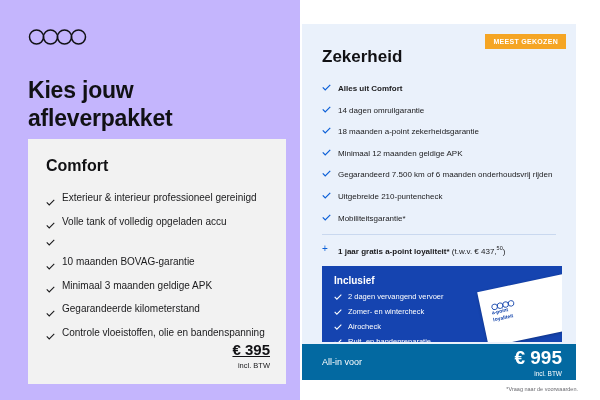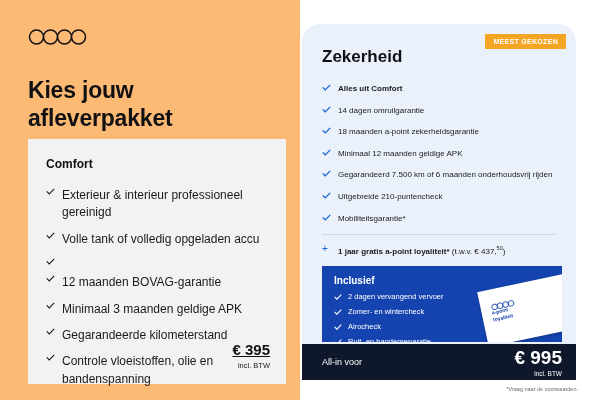--- a/index.html
+++ b/index.html
@@ -14,21 +14,21 @@
     width: 600px; height: 400px;
     background: #ffffff;
     display: flex;
   }
 
   
   .left-col {
     width: 300px;
     height: 400px;
     position: relative;
-    background: #fdba74;
+    background: #c4b5fd;
     padding: 26px 24px 0 28px;
   }
   .audi-logo {
     display: flex;
     align-items: center;
     height: 22px;
     margin-bottom: 28px;
   }
   .audi-logo svg { display: block; }
 
@@ -45,30 +45,30 @@
   .comfort-card {
     position: absolute;
     left: 28px;
     top: 139px;
     width: 258px;
     height: 245px;
     background: #f2f2f2;
     padding: 18px 16px 0 18px;
   }
   .comfort-title {
-    font-size: 12px;
+    font-size: 16px;
     font-weight: bold;
     color: #111114;
     margin-bottom: 16px;
   }
   .feature-list { list-style: none; }
   .feature-list li {
     display: flex;
-    align-items: flex-start;
-    font-size: 12px;
+    align-items: flex-end;
+    font-size: 10px;
     line-height: 1.45;
     color: #1a1a1c;
     margin-bottom: 9px;
   }
   .check {
     flex: 0 0 auto;
     width: 9px;
     margin-right: 7px;
     margin-top: 1px;
     color: #1a1a1c;
@@ -94,21 +94,20 @@
   }
 
   
   .right-col {
     position: absolute;
     left: 302px;
     top: 24px;
     width: 274px;
     height: 356px;
     background: #eaf1fb;
-    border-radius: 18px;
   }
   .badge {
     position: absolute;
     top: 10px;
     right: 10px;
     background: #f5a524;
     color: #ffffff;
     font-size: 7px;
     font-weight: bold;
     letter-spacing: 0.3px;
@@ -211,21 +210,21 @@
     left: 10px;
     top: 8px;
   }
 
   .allin {
     position: absolute;
     left: 0;
     bottom: 0;
     width: 274px;
     height: 36px;
-    background: #0f172a;
+    background: #0369a1;
     color: #ffffff;
     display: flex;
     align-items: center;
     justify-content: space-between;
     padding: 0 14px 0 20px;
   }
   .allin-label { font-size: 9px; }
   .allin-right { text-align: right; }
   .allin-price { font-size: 19px; font-weight: bold; line-height: 1; }
   .allin-sub { font-size: 6.5px; margin-top: 2px; }
@@ -286,21 +285,21 @@
                 <path d="M1 4.4L4.3 7.8 11 1" fill="none" stroke="currentColor" stroke-width="1.4"></path>
               </svg>
             </span>
         </li>
         <li>
           <span class="check">
               <svg width="9" height="7" viewBox="0 0 12 9">
                 <path d="M1 4.4L4.3 7.8 11 1" fill="none" stroke="currentColor" stroke-width="1.4"></path>
               </svg>
             </span>
-          <span>12 maanden BOVAG-garantie</span>
+          <span>10 maanden BOVAG-garantie</span>
         </li>
         <li>
           <span class="check">
               <svg width="9" height="7" viewBox="0 0 12 9">
                 <path d="M1 4.4L4.3 7.8 11 1" fill="none" stroke="currentColor" stroke-width="1.4"></path>
               </svg>
             </span>
           <span>Minimaal 3 maanden geldige APK</span>
         </li>
         <li>

